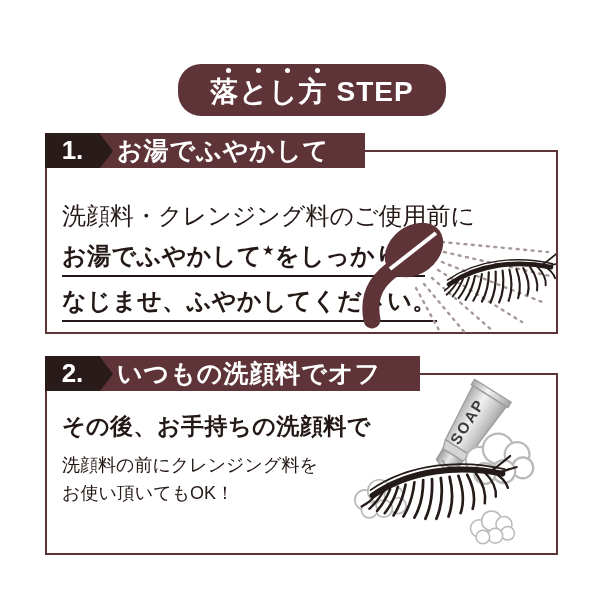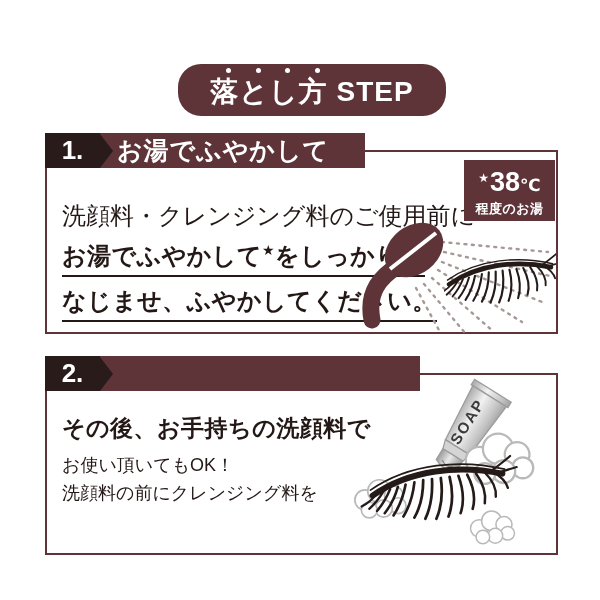--- a/index.html
+++ b/index.html
@@ -37,21 +37,21 @@
 
   .badge{position:absolute;left:464px;top:160px;width:91px;height:61px;background:var(--maroon);
     color:#fff;text-align:center;z-index:2;box-sizing:border-box;padding-top:5px;}
   .badge-temp{font-weight:700;line-height:26px;}
   .badge-star{font-size:12px;vertical-align:9px;margin-right:1px;}
   .badge-num{font-size:27px;letter-spacing:0;}
   .badge-unit{font-size:17px;}
   .badge-note{font-size:13px;font-weight:700;margin-top:1px;letter-spacing:0.5px;}
 
   .s2-text{position:absolute;left:62px;top:412px;z-index:2;}
-  .main-line{font-size:23px;font-weight:800;color:var(--ink);line-height:33px;white-space:nowrap;letter-spacing:0.5px;}
+  .main-line{font-size:23px;font-weight:800;color:var(--ink);line-height:33px;white-space:nowrap;letter-spacing:0.5px;font-family:Liberation Mono, monospace;}
   .sub-block{margin-top:6px;}
   .sub-line{font-size:18px;font-weight:500;color:var(--ink);line-height:28px;white-space:nowrap;}
 
   .illus{position:absolute;z-index:2;}
   #shower-svg{left:362px;top:216px;}
   #lash1-svg{left:444px;top:253px;}
   #step2-illus{left:350px;top:420px;}
   #tube-wrap{left:438px;top:381px;transform:rotate(32deg);transform-origin:50% 55%;z-index:2;position:absolute;}
   .soap-text{font-weight:700;fill:#3b3b3b;font-size:17px;letter-spacing:2px;font-family:"Liberation Sans",sans-serif;}
 </style>
@@ -129,26 +129,20 @@
   <div class="s1-text">
     <div class="intro">洗顔料・クレンジング料のご使用前に</div>
     <div class="em-line">
       <span class="u"><span>お湯でふやかして</span><span class="em-star">★</span><span>をしっかりと</span></span>
     </div>
     <div class="em-line">
       <span class="u">なじませ、ふやかしてください。</span>
     </div>
   </div>
 
-  <div class="badge">
-    <div class="badge-temp">
-      <span class="badge-star">★</span><span class="badge-num">38</span><span class="badge-unit">℃</span>
-    </div>
-    <div class="badge-note">程度のお湯</div>
-  </div>
 
   <svg class="illus" id="shower-svg" width="190" height="120" viewBox="0 0 190 120">
     <g stroke="#a59896" stroke-width="2.4" stroke-dasharray="2 5.5" stroke-linecap="round">
       <line x1="80" y1="26" x2="186" y2="36"></line>
       <line x1="82" y1="36" x2="188" y2="60"></line>
       <line x1="80" y1="46" x2="180" y2="86"></line>
       <line x1="76" y1="54" x2="160" y2="106"></line>
       <line x1="70" y1="62" x2="132" y2="116"></line>
       <line x1="62" y1="68" x2="104" y2="118"></line>
       <line x1="54" y1="72" x2="78" y2="116"></line>
@@ -161,27 +155,28 @@
   <svg class="illus" id="lash1-svg" width="112" height="74" viewBox="0 0 130 85">
     <use href="#lashes"></use>
   </svg>
 
   <div class="body-box" id="box2"></div>
   <div class="step-header" id="header2">
     <div class="num-box">
       <span>2.</span>
     </div>
     <div class="num-chevron"></div>
+    <div class="step-title">いつもの洗顔料でオフ</div>
   </div>
 
   <div class="s2-text">
     <div class="main-line">その後、お手持ちの洗顔料で</div>
     <div class="sub-block">
+      <div class="sub-line">洗顔料の前にクレンジング料を</div>
       <div class="sub-line">お使い頂いてもOK！</div>
-      <div class="sub-line">洗顔料の前にクレンジング料を</div>
     </div>
   </div>
 
   <svg class="illus" id="tube-wrap" width="54" height="99" viewBox="0 0 60 110">
     <path d="M6,2 L54,2 L54,9 L6,9 Z" fill="url(#tubeGrad)" stroke="#9c9c9c" stroke-width="1.4"></path>
     <path d="M8,9 L52,9 L46,76 L14,76 Z" fill="url(#tubeGrad)" stroke="#9c9c9c" stroke-width="1.4"></path>
     <path d="M14,76 L46,76 L43,86 L17,86 Z" fill="#d4d4d4" stroke="#9c9c9c" stroke-width="1.4"></path>
     <path d="M17,86 L43,86 L43,100 Q30,107 17,100 Z" fill="url(#capGrad)" stroke="#9c9c9c" stroke-width="1.4"></path>
     <path d="M23,97 q7,5 14,0" stroke="#8a8a8a" stroke-width="1.5" fill="none"></path>
     <text class="soap-text" x="30" y="46" text-anchor="middle" transform="rotate(-90 30 46)">SOAP</text>

